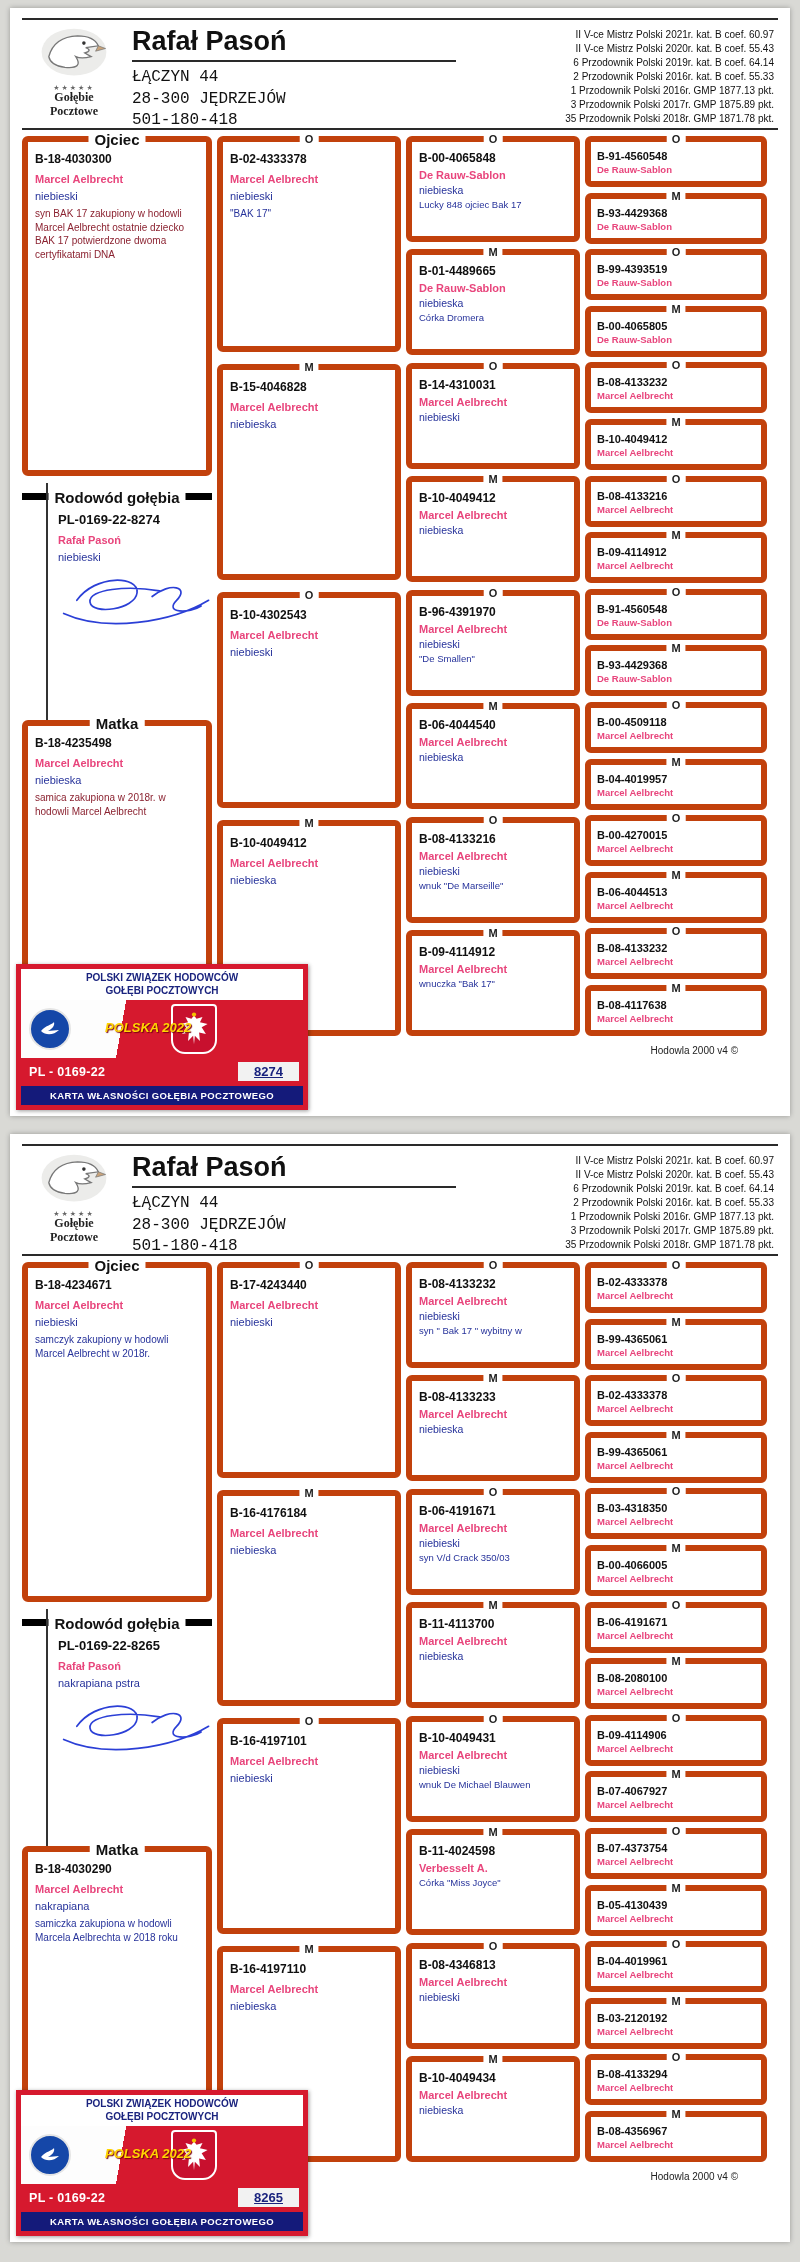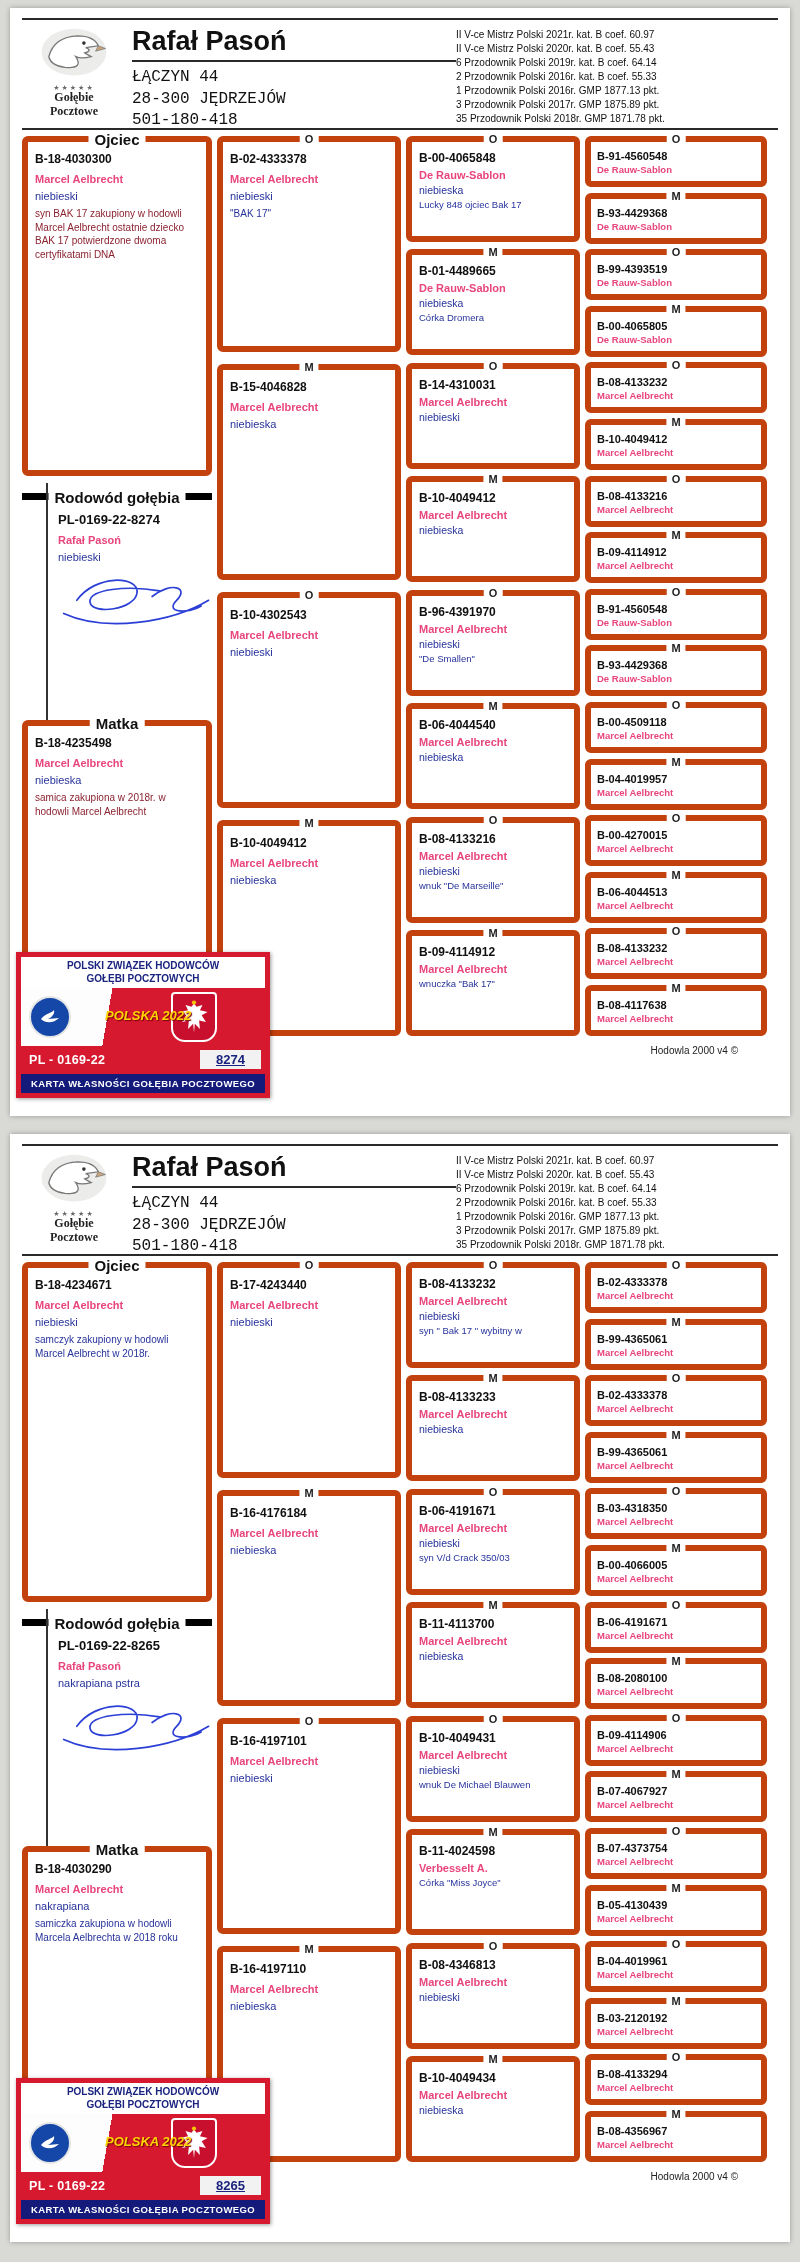--- a/index.html
+++ b/index.html
@@ -8,21 +8,21 @@
         box-shadow:0 0 5px rgba(0,0,0,.3);padding:10px 12px;box-sizing:border-box;}
   
   .hdr{display:grid;grid-template-columns:96px 1fr 318px;align-items:start;
        border-top:2px solid #2a2a2a;border-bottom:2px solid #2a2a2a;padding:6px 4px 8px;height:112px;box-sizing:border-box;}
   .logo{text-align:center;}
   .stars{font-size:7px;color:#666;letter-spacing:2px;line-height:1;}
   .logo-cap{font-family:"Liberation Serif",serif;font-weight:bold;font-size:12px;line-height:1.15;color:#222;}
   .owner-blk{padding-left:10px;}
   .owner-name{font-size:27px;font-weight:bold;border-bottom:2px solid #2a2a2a;padding-bottom:3px;margin-bottom:5px;}
   .addr{font-size:16px;line-height:1.35;font-family:Liberation Mono, monospace;}
-  .achv{font-size:10px;line-height:1.4;padding-top:2px;color:#111;}
+  .achv{text-align:right;font-size:10px;line-height:1.4;padding-top:2px;color:#111;}
   
   .ped{display:flex;gap:5px;margin-top:6px;height:900px;}
   .c1{width:190px;display:flex;flex-direction:column;position:relative;}
   .c2{width:184px;display:flex;flex-direction:column;justify-content:space-between;}
   .c3{width:174px;display:flex;flex-direction:column;justify-content:space-between;}
   .c4{width:182px;display:flex;flex-direction:column;justify-content:space-between;}
   .box{position:relative;border:6px solid #c2410c;border-radius:6px;background:#fff;
        padding:10px 7px 4px;box-sizing:border-box;}
   .sexlab{position:absolute;top:-9px;left:50%;transform:translateX(-50%);
           background:#fff;padding:0 5px;font-weight:bold;font-size:11px;color:#222;}
@@ -43,21 +43,21 @@
   .g3{height:106px;padding-top:9px;}
   .g3 .ring{margin-bottom:4px;}
   .g3 .bname{margin-bottom:3px;}
   .g3 .colorw{margin-bottom:3px;font-size:10.5px;}
   .g3 .desc{font-size:9.5px;}
   .g4{height:51px;padding:8px 6px 2px;}
   .g4 .ring{font-size:11px;margin-bottom:2px;}
   .g4 .bname{font-size:9.5px;margin-bottom:0;}
   .sig{margin-top:4px;}
   
-  .badge{position:absolute;left:6px;bottom:18px;width:254px;background:#d6192e;padding:5px;box-sizing:border-box;
+  .badge{position:absolute;left:6px;bottom:6px;width:292px;background:#d6192e;padding:5px;box-sizing:border-box;
          box-shadow:1px 1px 4px rgba(0,0,0,.4);}
   .badge-fed{background:#fff;color:#1a237e;font-weight:bold;font-size:10px;text-align:center;
              padding:3px 2px;line-height:1.25;}
   .badge-mid{position:relative;height:58px;background:linear-gradient(100deg,#fdfdfd 0 36%,#d6192e 36%);
              display:flex;align-items:center;}
   .pz-circle{width:42px;height:42px;border-radius:50%;background:#1547a8;border:2px solid #e5e5e5;
              margin-left:8px;display:flex;align-items:center;justify-content:center;box-sizing:border-box;}
   .emblem{position:absolute;left:150px;top:4px;width:46px;height:50px;background:#c8102e;
           border:2px solid #fff;border-radius:4px 4px 14px 14px;display:flex;align-items:center;justify-content:center;box-sizing:border-box;}
   .polska{position:absolute;left:84px;top:20px;color:#ffd500;font-weight:bold;font-style:italic;

